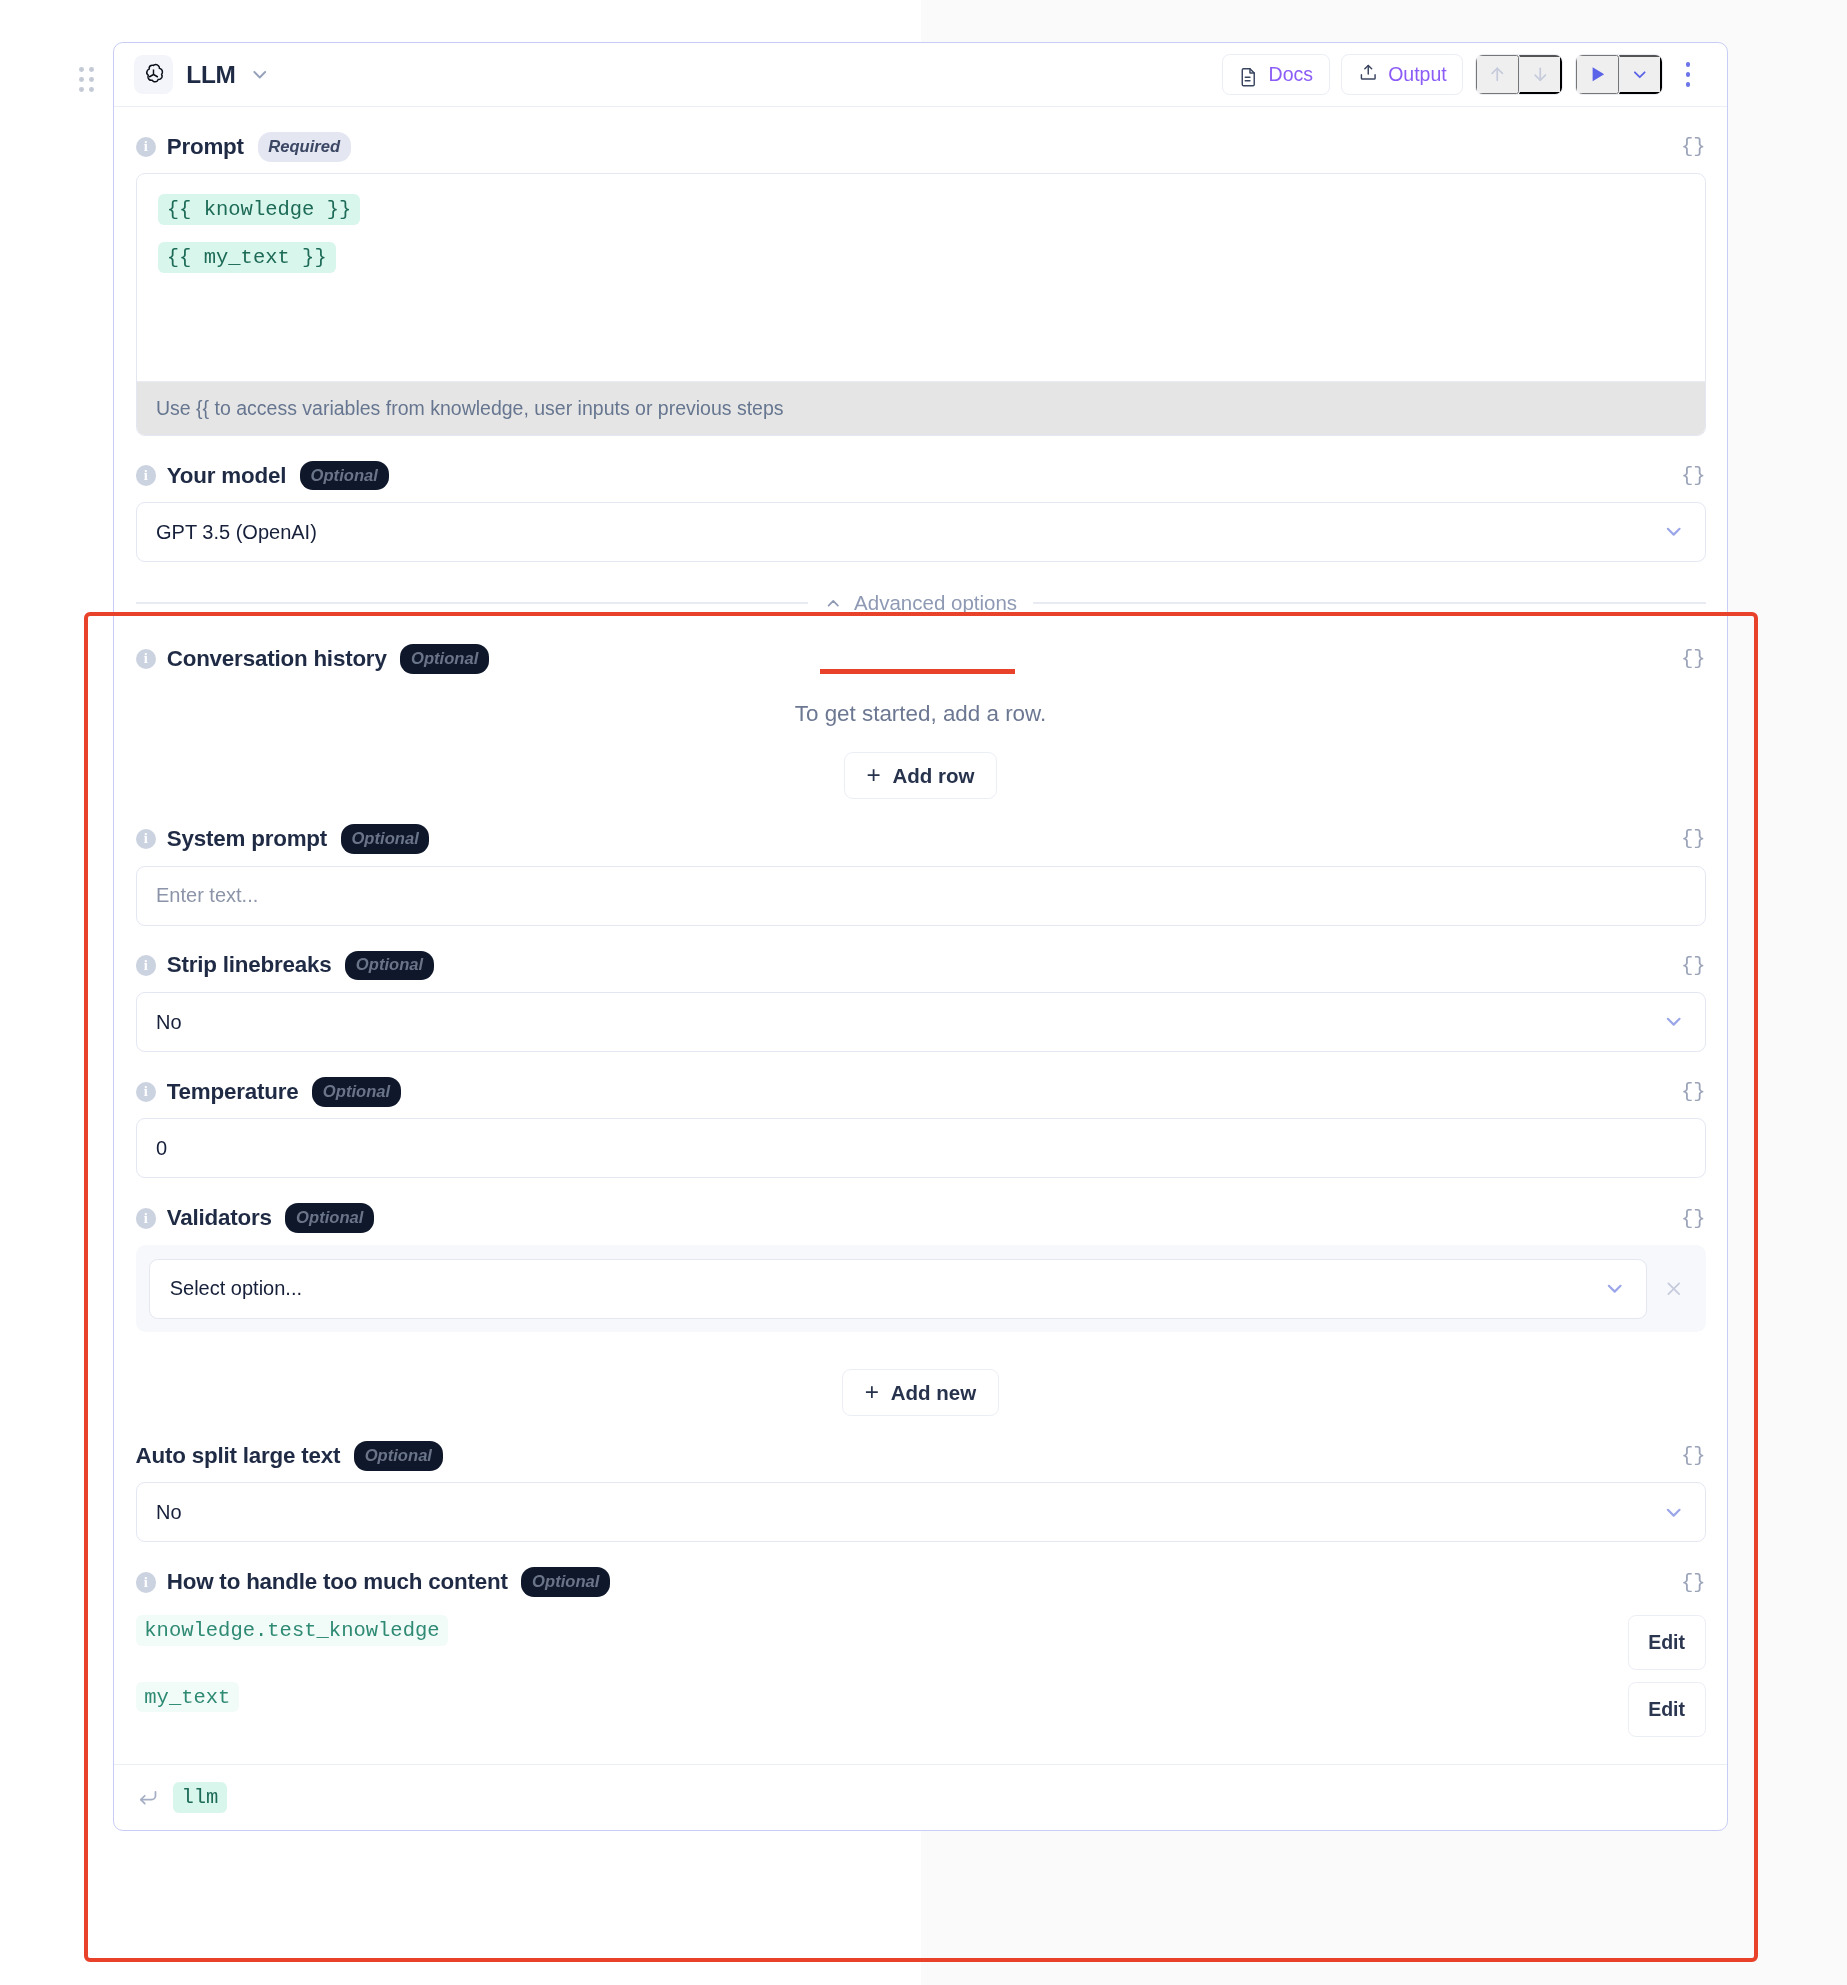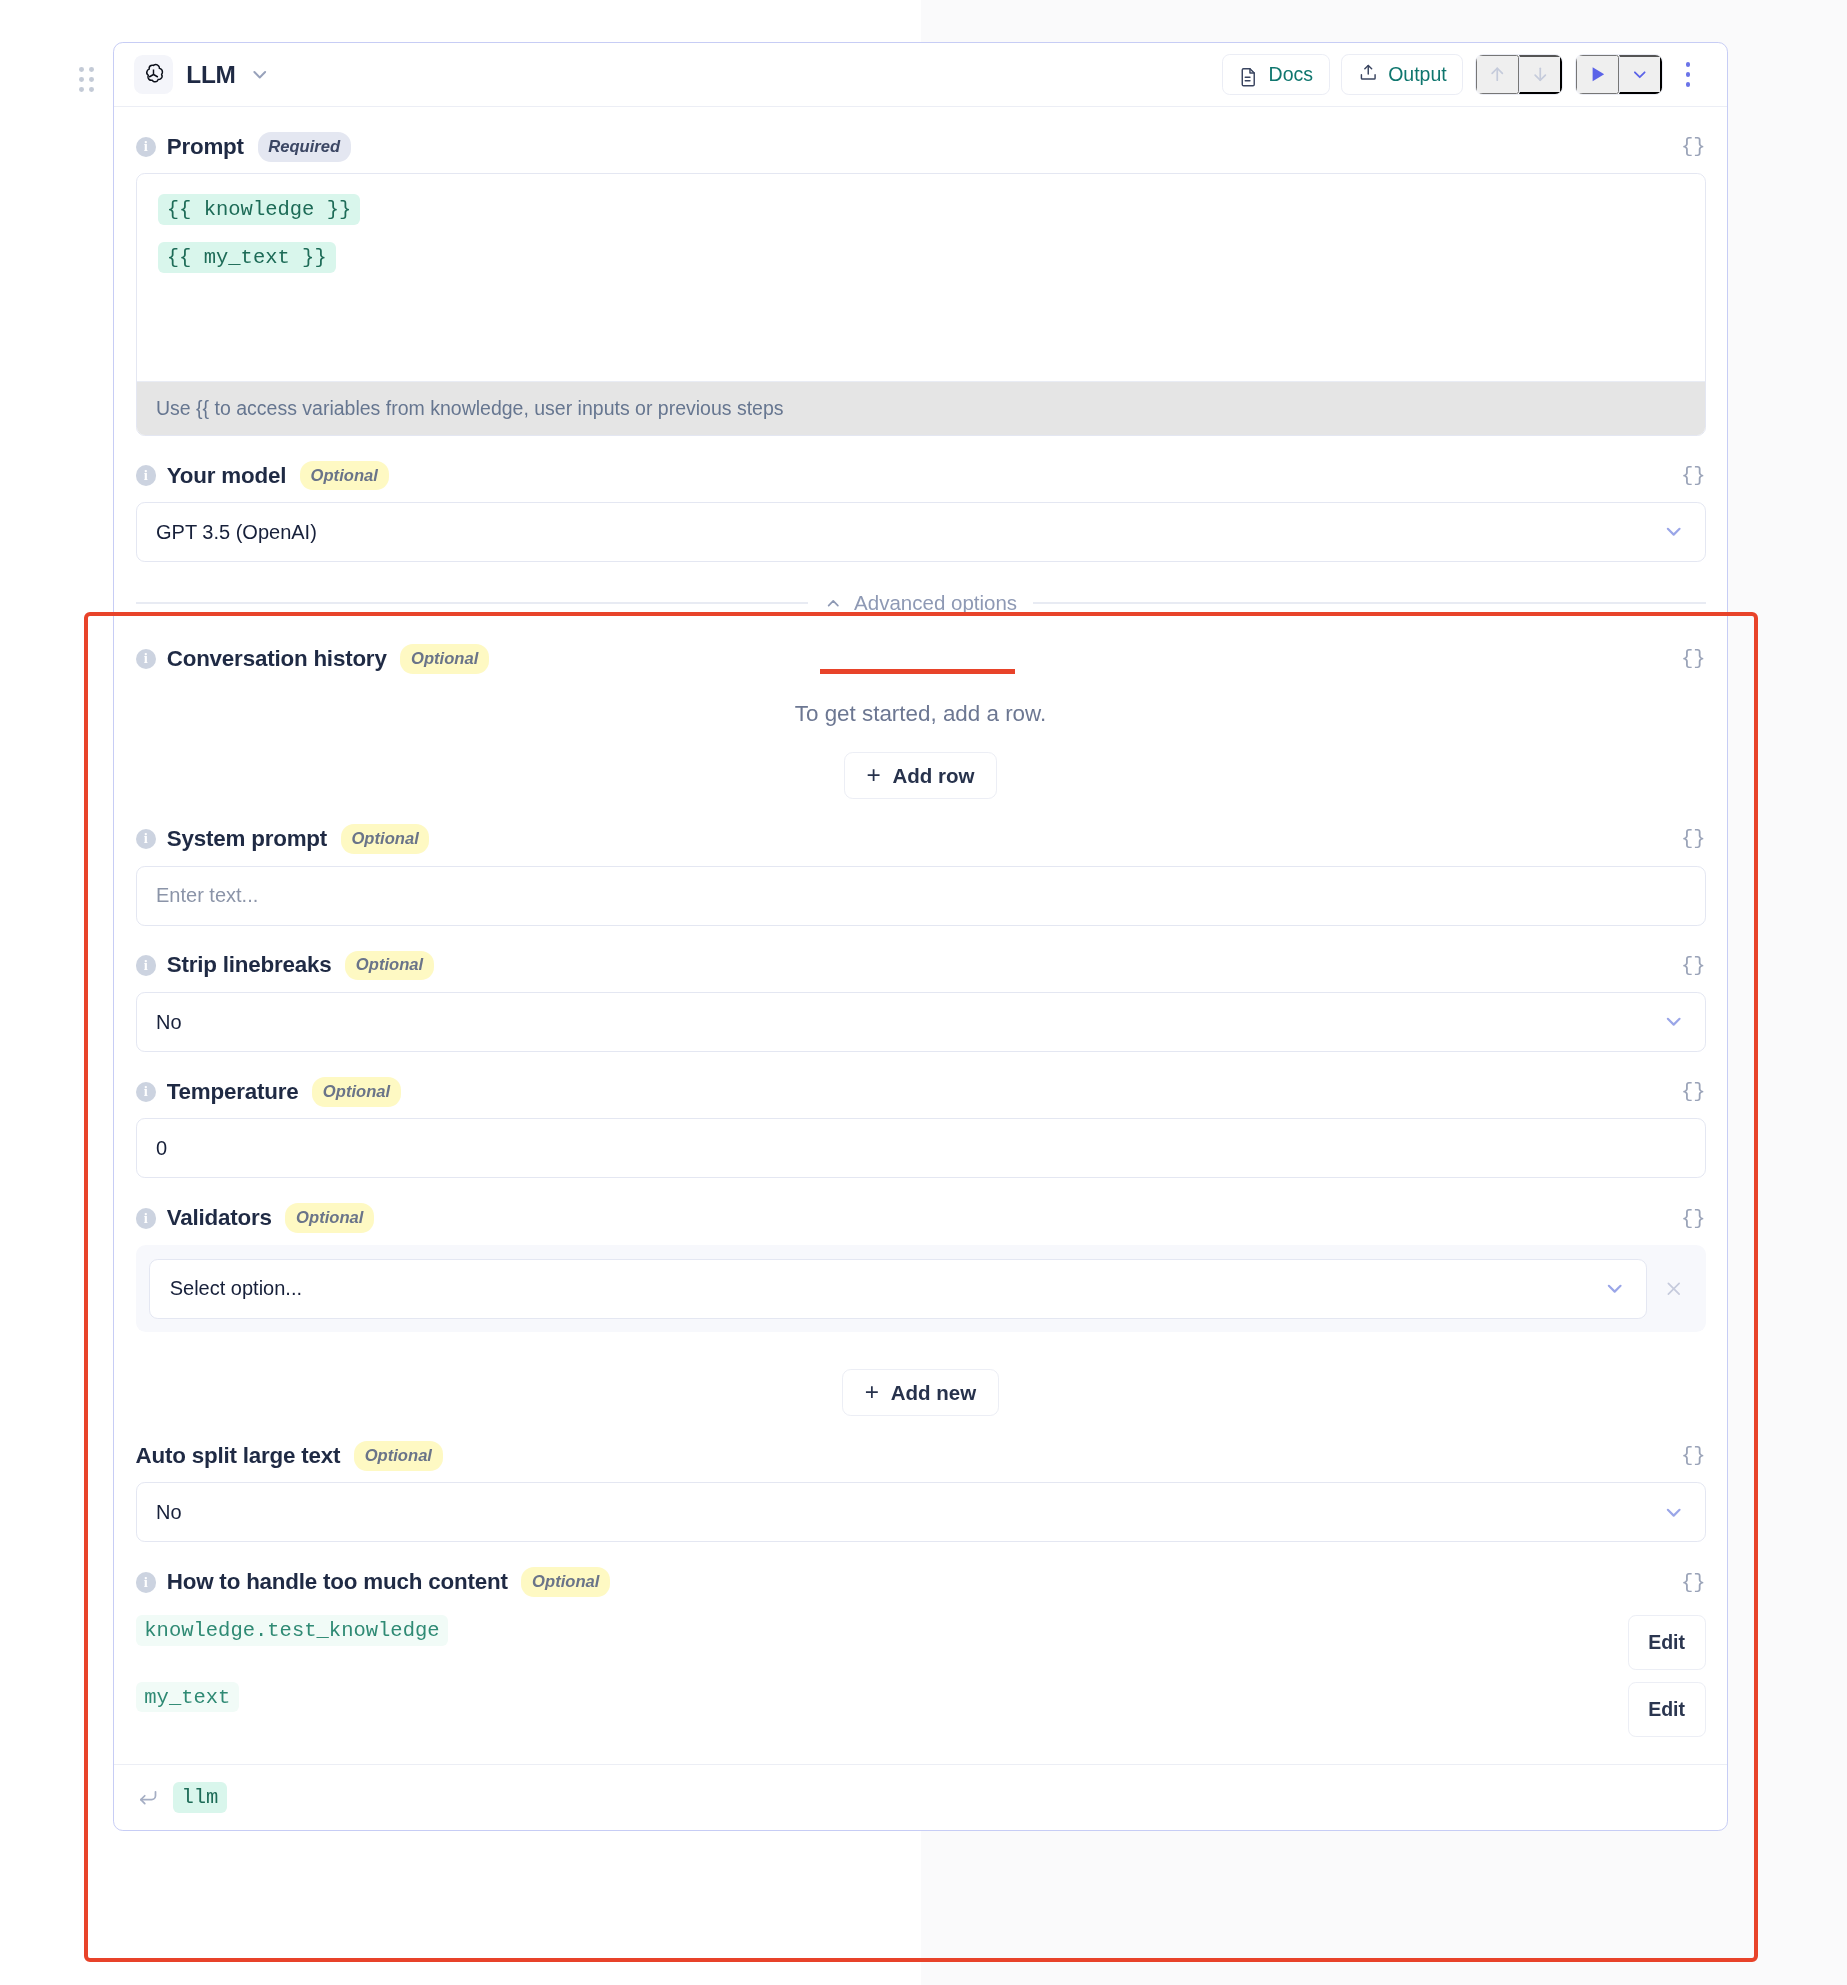--- a/index.html
+++ b/index.html
@@ -73,21 +73,21 @@
     font-size: 24.4px; font-weight: bold; color: #1f2a44;
     margin-left: 13.7px; letter-spacing: -0.2px;
   }
   .title-caret { margin-left: 13.7px; display: flex; align-items: center; color: #98a2bb; }
   .hdr-spacer { flex: 1 1 auto; }
 
   .hdr-btn {
     display: inline-flex; align-items: center; gap: 9.8px;
     height: 41px; padding: 0 15.6px;
     border: 1.3px solid #ebedf5; border-radius: 7.8px;
-    background: #fff; color: #0f766e;
+    background: #fff; color: #8b5cf6;
     font-size: 19.5px; margin-left: 11.7px; white-space: nowrap;
   }
   .hdr-group {
     display: inline-flex; align-items: stretch; height: 41px;
     border: 1.3px solid #ebedf5; border-radius: 7.8px; margin-left: 11.7px;
     overflow: hidden; background: #fff;
   }
   .hdr-group > * {
     width: 43px; display: flex; align-items: center; justify-content: center;
   }
@@ -114,21 +114,21 @@
     display: flex; align-items: center; justify-content: center;
     flex: 0 0 auto; margin-right: 10.7px;
   }
   .field-label { font-size: 22.4px; font-weight: bold; color: #1f2a44; letter-spacing: -0.2px; }
   .pill {
     margin-left: 13.7px; padding: 4.9px 10.7px; border-radius: 13px;
     font-size: 16.6px; font-weight: bold; font-style: italic;
   }
   .pill.required { background: #e4e7f1; color: #3c4764; }
   .pill.optional { background: #f2f4f8; color: #6a7governing; }
-  .pill.optional { background: #fef9c3; color: #6a7489; }
+  .pill.optional { background: #0f172a; color: #6a7489; }
   .braces {
     margin-left: auto; font-size: 20.5px; color: #9aa3b8;
     font-family: "Liberation Mono", monospace;
   }
 
   
   .prompt-box {
     border: 1.3px solid #e4e7f2; border-radius: 8.8px; overflow: hidden;
     background: #fff;
   }

